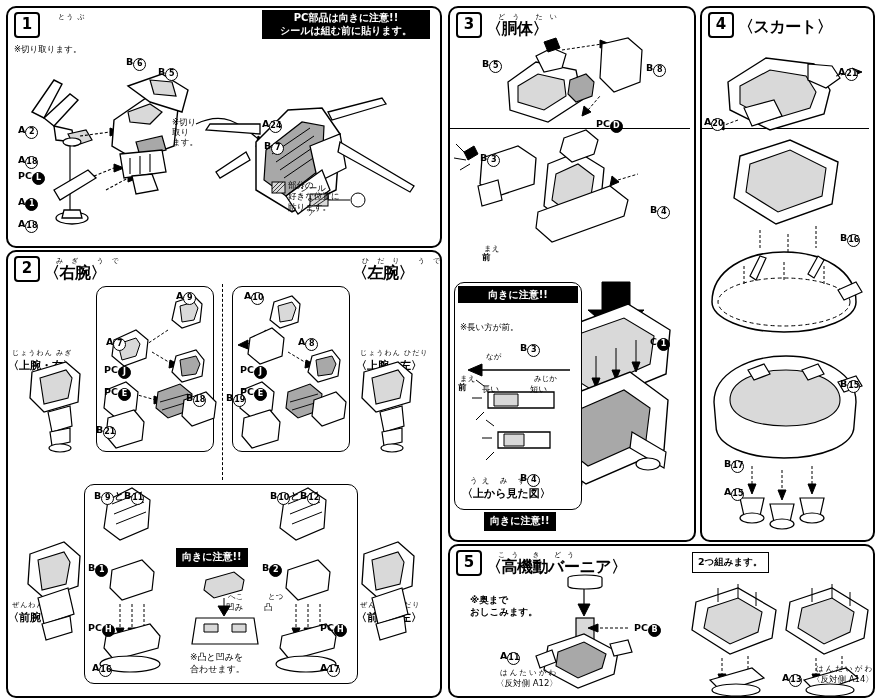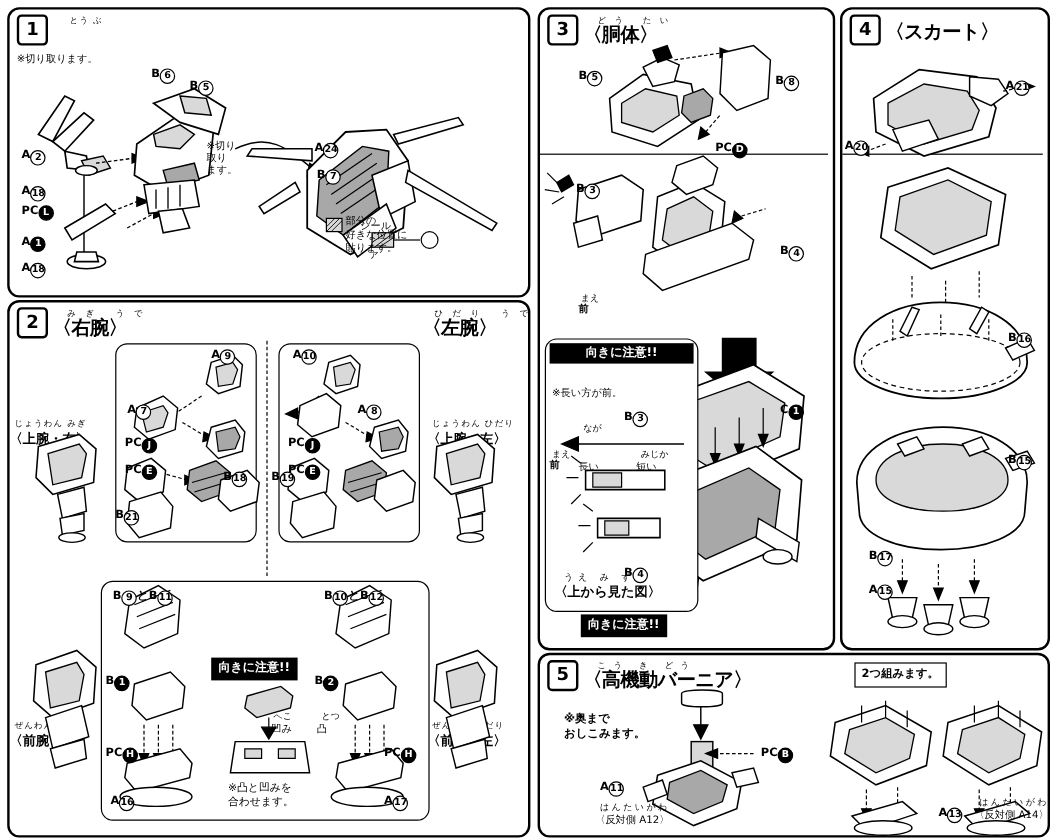--- a/index.html
+++ b/index.html
@@ -56,20 +56,24 @@
 
   <div class="panel" style="left:448px;top:6px;width:244px;height:532px;"></div>
   <div class="panel" style="left:700px;top:6px;width:171px;height:532px;"></div>
   <div class="panel" style="left:448px;top:544px;width:423px;height:150px;"></div>
 
   <div class="stepnum" style="left:14px;top:12px;">1</div>
   <div class="ruby" style="left:58px;top:12px;">とう ぶ</div>
 
   <div class="lbl sm" style="left:14px;top:44px;">※切り取ります。</div>
 
+  <div class="blackbox" style="left:262px;top:10px;width:160px;text-align:center;">
+    <div>PC部品は向きに注意!!</div>
+    <div>シールは組む前に貼ります。</div>
+  </div>
 
   <div class="blk" style="left:10px;top:50px;">
     <svg width="425" height="190" viewBox="0 0 425 190">
 
       <path class="fillw" stroke-width="1.4" d="M22,62 L44,30 L52,34 L34,68 Z"></path>
       <path class="fillw" stroke-width="1.4" d="M34,68 L60,44 L68,50 L44,76 Z"></path>
       <path class="fillw" stroke-width="1.4" d="M44,76 L62,80 L64,92 L46,90 Z"></path>
       <path class="fillg" stroke-width="1.2" d="M58,84 L76,80 L82,90 L64,96 Z"></path>
 
       <path class="ln" stroke-width="1.2" d="M60,96 L60,160"></path>
@@ -407,30 +411,30 @@
       <ellipse class="fillw" stroke-width="1.2" cx="48" cy="484" rx="12" ry="5"></ellipse>
       <path class="fillw" stroke-width="1.2" d="M66,470 L90,470 L86,488 L70,488 Z"></path>
       <ellipse class="fillw" stroke-width="1.2" cx="78" cy="490" rx="12" ry="5"></ellipse>
       <path class="fillw" stroke-width="1.2" d="M96,464 L120,464 L116,482 L100,482 Z"></path>
       <ellipse class="fillw" stroke-width="1.2" cx="108" cy="484" rx="12" ry="5"></ellipse>
     </svg>
   </div>
 
   <div class="pc" style="left:838px;top:66px;">A<span class="circ">21</span></div>
   <div class="pc" style="left:704px;top:116px;">A<span class="circ">20</span></div>
-  <div class="pc" style="left:840px;top:232px;margin-top:44px;">B<span class="circ">16</span></div>
+  <div class="pc" style="left:840px;top:232px;">B<span class="circ">16</span></div>
   <div class="pc" style="left:840px;top:378px;">B<span class="circ">15</span></div>
   <div class="pc" style="left:724px;top:458px;">B<span class="circ">17</span></div>
   <div class="pc" style="left:724px;top:486px;">A<span class="circ">15</span></div>
 
   <div class="stepnum" style="left:456px;top:550px;">5</div>
   <div class="ruby" style="left:498px;top:550px;letter-spacing:6px;">こう き どう</div>
   <div class="steptitle" style="left:486px;top:557px;">〈高機動バーニア〉</div>
 
-  <div class="notebox" style="left:712px;top:552px;">
+  <div class="notebox" style="left:692px;top:552px;">
     <span>2つ組みます。</span>
   </div>
 
   <div class="plainnote" style="left:470px;top:594px;font-size:9.5px;font-weight:bold;">※奥まで
 おしこみます。</div>
 
   <div class="blk" style="left:452px;top:572px;">
     <svg width="418" height="124" viewBox="0 0 418 124">
 
       <path class="ln" stroke-width="1.2" d="M132,16 L132,34"></path>

